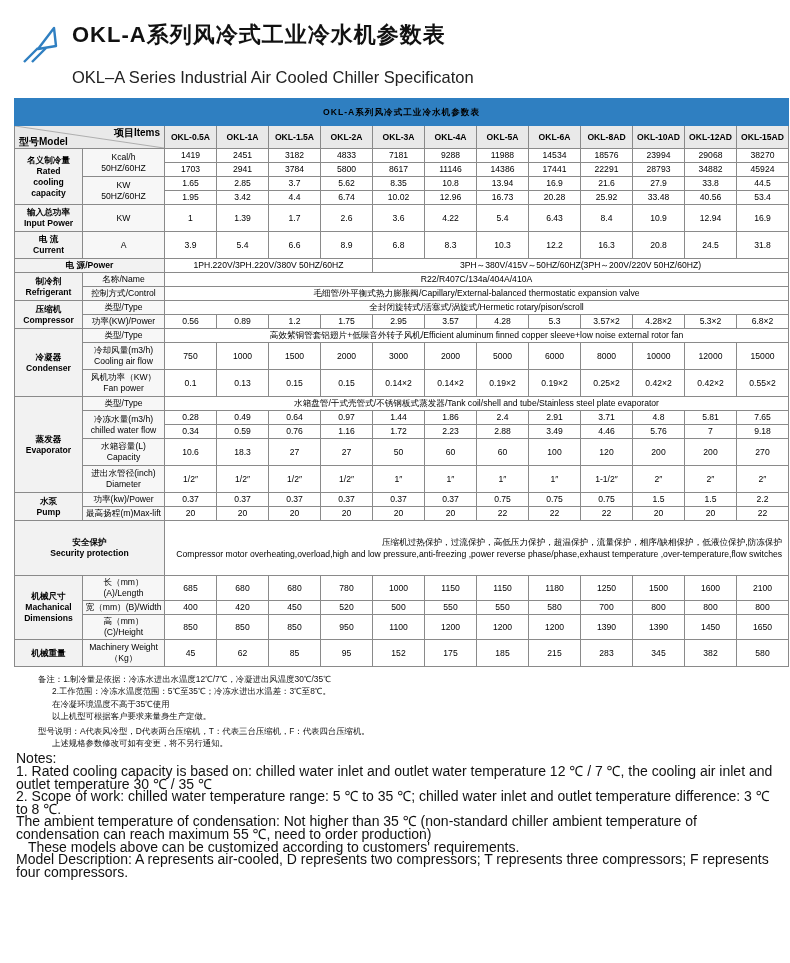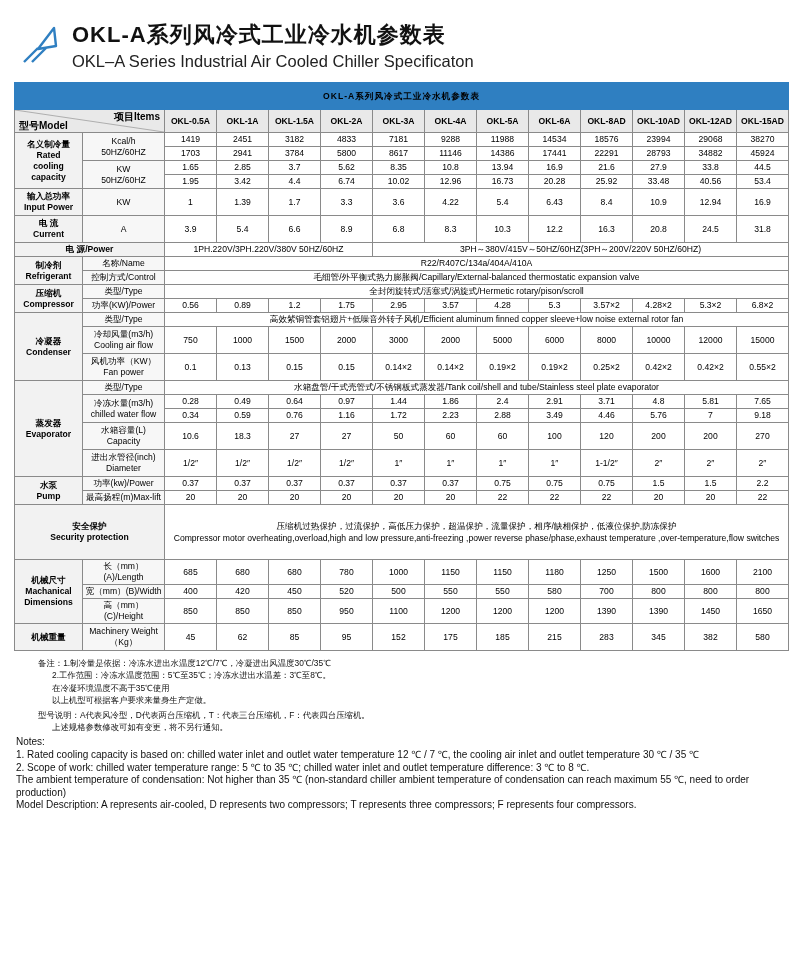--- a/index.html
+++ b/index.html
@@ -11,21 +11,21 @@
     -webkit-font-smoothing:antialiased;
   }
   .page{width:790px;box-sizing:border-box;padding:18px 14px 8px 14px;}
 
   
   .header{display:flex;align-items:flex-start;gap:10px;margin:4px 0 10px 2px;}
   .logo{width:46px;height:46px;position:relative;flex:0 0 auto;}
   .logo svg{display:block;}
   .titles{display:flex;flex-direction:column;justify-content:center;}
   .title-cn{font-size:22px;font-weight:bold;letter-spacing:1px;line-height:26px;color:#111;}
-  .title-en{font-size:16.5px;line-height:22px;color:#222;margin-top:2px;}
+  .title-en{font-size:16.5px;line-height:22px;color:#222;margin-top:18px;}
 
   
   table.spec{border-collapse:collapse;width:762px;table-layout:fixed;}
   table.spec td, table.spec th{
     border:1px solid #8a8a8a;
     font-size:8.6px;
     text-align:center;
     vertical-align:middle;
     padding:1px 1px;
     line-height:11px;
@@ -60,21 +60,21 @@
     position:absolute;top:0;left:0;width:100%;height:100%;
   }
   .lbl{background:#f2f2f2;font-weight:bold;}
   .lbl-sub{background:#f7f7f7;}
   .rowlabel{font-weight:bold;font-size:9px;line-height:11.5px;}
   .sublabel{font-size:8.4px;line-height:11px;}
   .wide{font-size:9px;}
   .tall{height:24px;}
   .notes{margin-top:6px;font-size:8.4px;line-height:12.4px;color:#111;padding-left:24px;}
   .notes .n-ind{padding-left:14px;}
-  .notes-en{margin-top:3px;font-size:10px;line-height:12.6px;color:#111;padding-left:0px;}
+  .notes-en{margin-top:3px;font-size:14px;line-height:12.6px;color:#111;padding-left:0px;}
   .sp{display:block;}
 </style>
 </head>
 <body>
 
 <div class="page">
 
   <div class="header">
     <div class="logo">
       <svg width="46" height="46" viewBox="0 0 46 46">
@@ -198,21 +198,21 @@
         <td>53.4</td>
       </tr>
 
       <tr>
         <td class="lbl rowlabel tall" style="white-space:pre-line">输入总功率
 Input Power</td>
         <td class="lbl-sub sublabel">KW</td>
         <td>1</td>
         <td>1.39</td>
         <td>1.7</td>
-        <td>3.3</td>
+        <td>2.6</td>
         <td>3.6</td>
         <td>4.22</td>
         <td>5.4</td>
         <td>6.43</td>
         <td>8.4</td>
         <td>10.9</td>
         <td>12.94</td>
         <td>16.9</td>
       </tr>
 
@@ -410,21 +410,21 @@
         <td>22</td>
         <td>22</td>
         <td>20</td>
         <td>20</td>
         <td>22</td>
       </tr>
 
       <tr>
         <td class="lbl rowlabel" colspan="2" style="white-space:pre-line">安全保护
 Security protection</td>
-        <td colspan="12" class="wide" style="white-space:pre-line;text-align:center;padding:3px 6px;line-height:12.5px;height:48px">压缩机过热保护，过流保护，高低压力保护，超温保护，流量保护，相序/缺相保护，低液位保护,防冻保护
+        <td colspan="12" class="wide" style="white-space:pre-line;text-align:right;padding:3px 6px;line-height:12.5px;height:48px">压缩机过热保护，过流保护，高低压力保护，超温保护，流量保护，相序/缺相保护，低液位保护,防冻保护
 Compressor motor overheating,overload,high and low pressure,anti-freezing ,power reverse phase/phase,exhaust temperature ,over-temperature,flow switches</td>
       </tr>
 
       <tr>
         <td class="lbl rowlabel" rowspan="3" style="white-space:pre-line">机械尺寸
 Machanical
 Dimensions</td>
         <td class="lbl-sub sublabel">长（mm）(A)/Length</td>
         <td>685</td>
         <td>680</td>
@@ -497,16 +497,17 @@
     <div class="sp n-ind">以上机型可根据客户要求来量身生产定做。</div>
     <div class="sp" style="margin-top:2px">型号说明：A代表风冷型，D代表两台压缩机，T：代表三台压缩机，F：代表四台压缩机。</div>
     <div class="sp n-ind">上述规格参数修改可如有变更，将不另行通知。</div>
   </div>
 
   <div class="notes-en" style="padding-left:2px">
     <div class="sp">Notes:</div>
     <div class="sp">1. Rated cooling capacity is based on: chilled water inlet and outlet water temperature 12 ℃ / 7 ℃, the cooling air inlet and outlet temperature 30 ℃ / 35 ℃</div>
     <div class="sp">2. Scope of work: chilled water temperature range: 5 ℃ to 35 ℃; chilled water inlet and outlet temperature difference: 3 ℃ to 8 ℃.</div>
     <div class="sp">The ambient temperature of condensation: Not higher than 35 ℃ (non-standard chiller ambient temperature of condensation can reach maximum 55 ℃, need to order production)</div>
+    <div class="sp" style="padding-left:12px">These models above can be customized according to customers' requirements.</div>
     <div class="sp">Model Description: A represents air-cooled, D represents two compressors; T represents three compressors; F represents four compressors.</div>
   </div>
 
 </div>
 
 </body></html>

